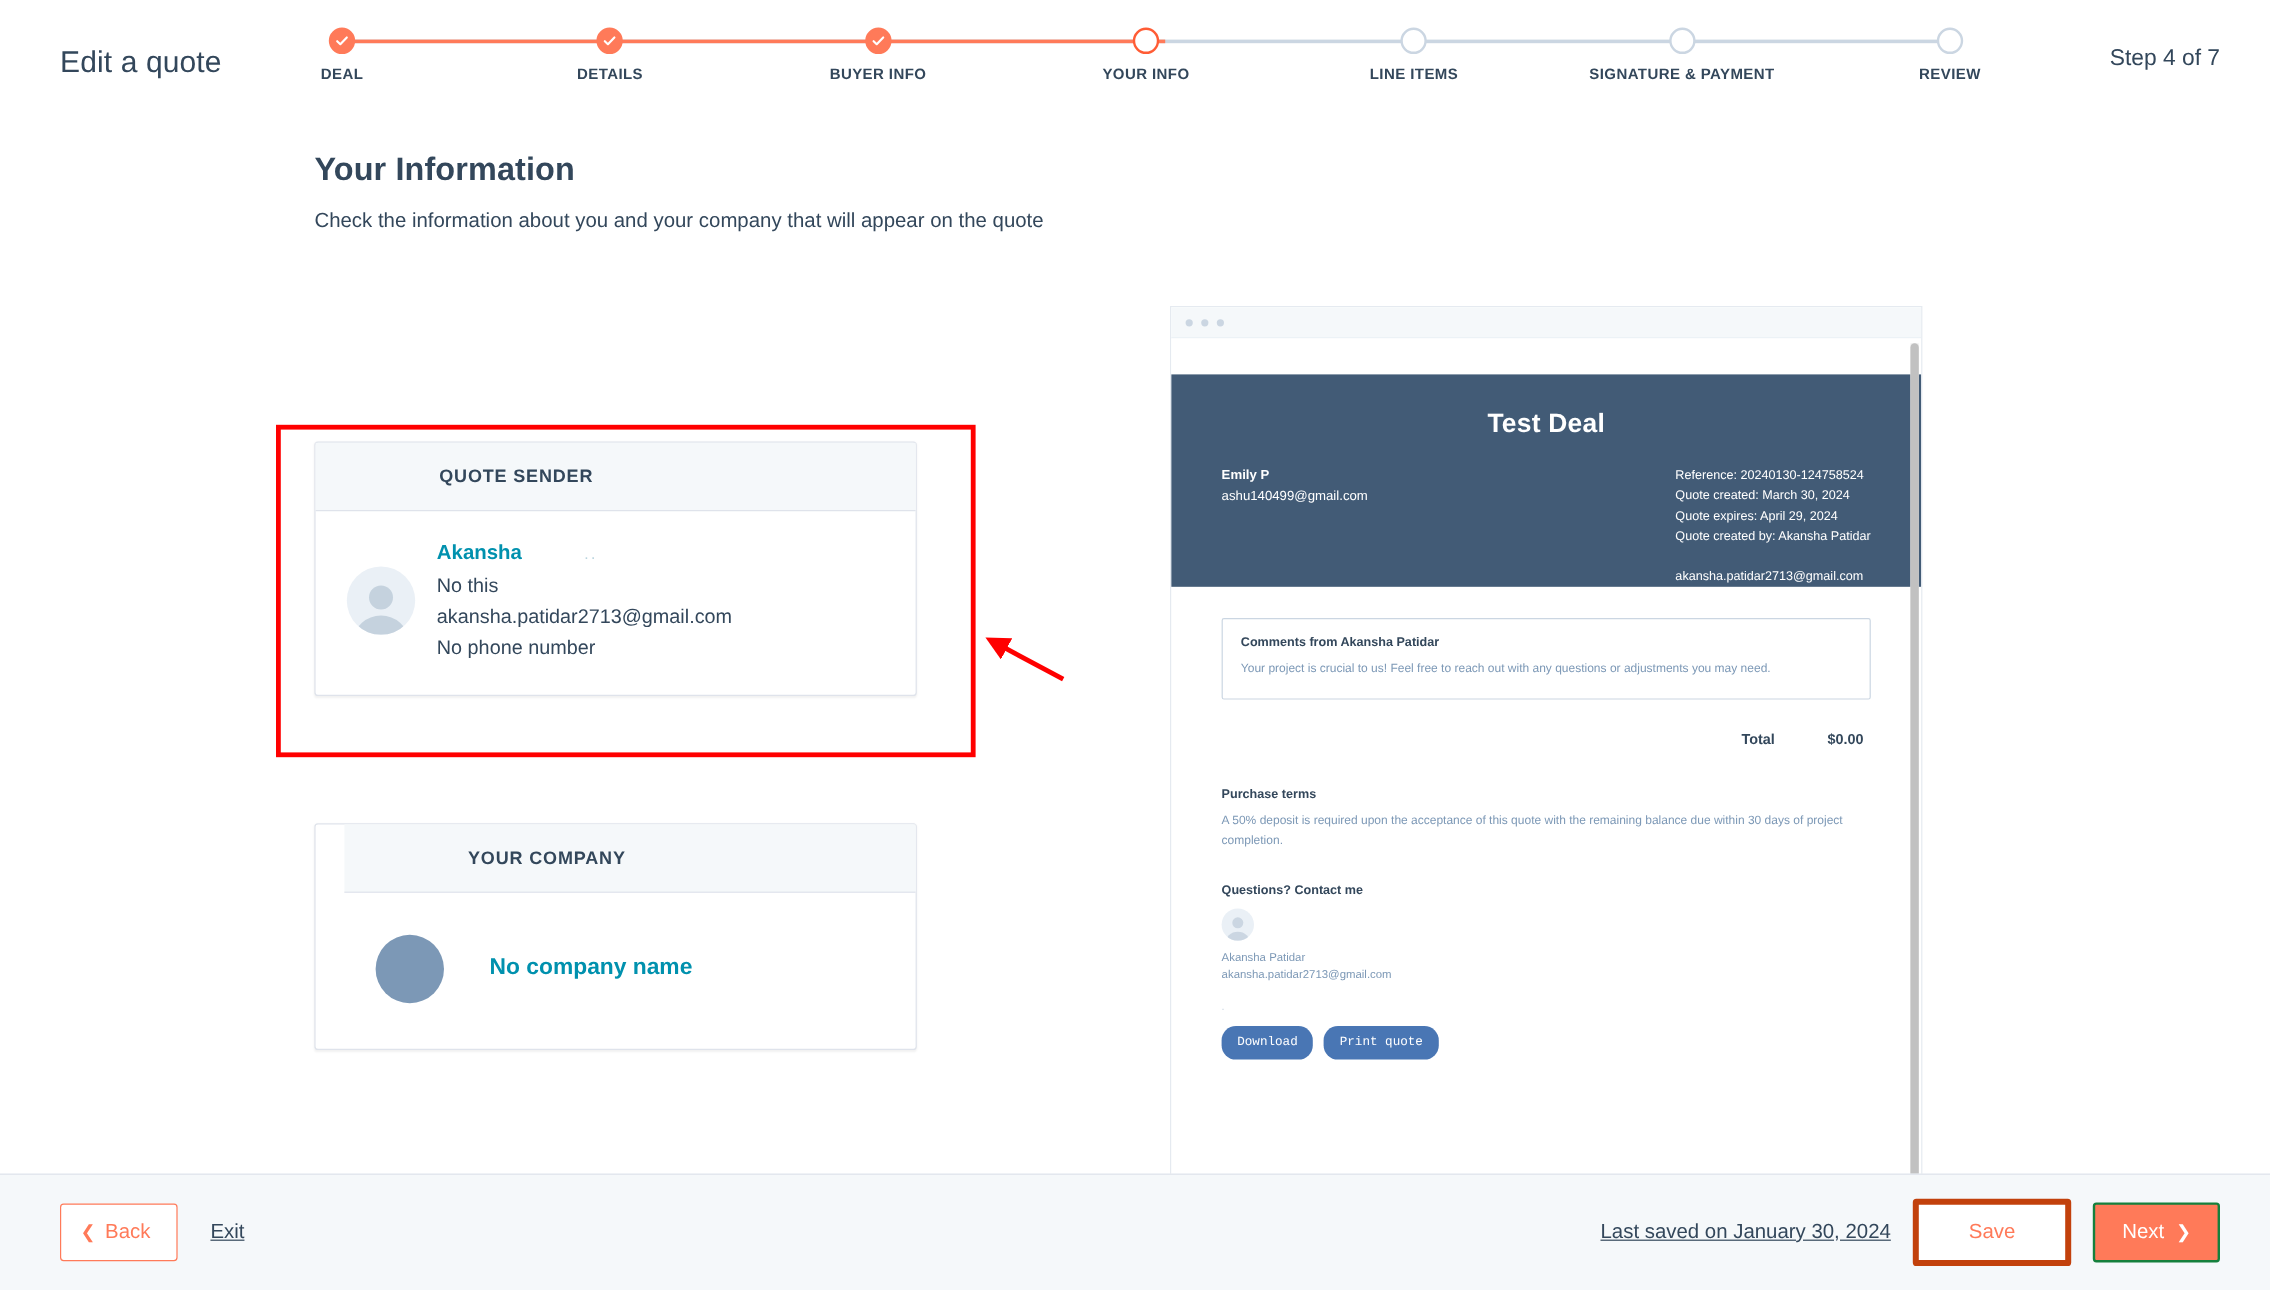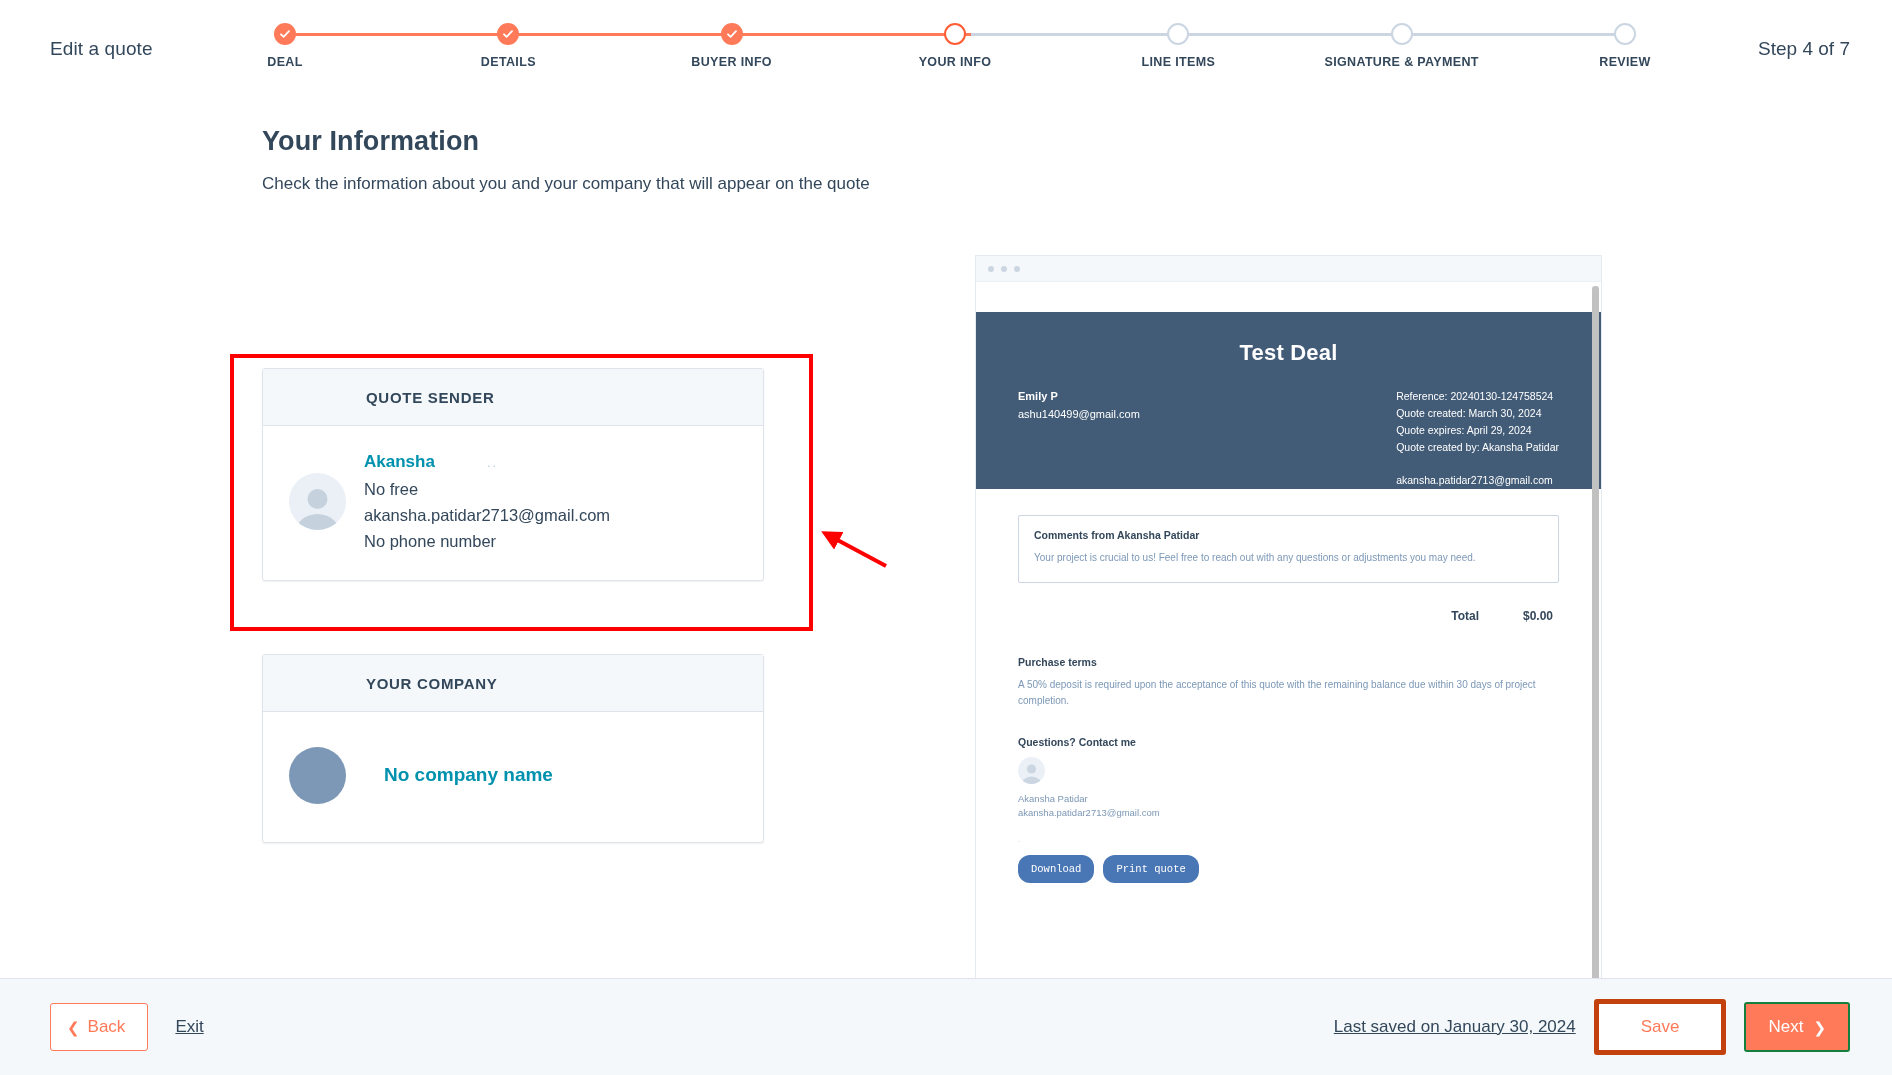--- a/index.html
+++ b/index.html
@@ -16,21 +16,21 @@
   .topbar {
     position: relative;
     height: 98px;
     width: 1892px;
     background: #ffffff;
   }
   .edit-title {
     position: absolute;
     left: 50px;
     top: 38px;
-    font-size: 19px;
+    font-size: 25px;
     color: #33475b;
     letter-spacing: .1px;
     text-align: right;
   }
   .step-count {
     position: absolute;
     right: 42px;
     top: 38px;
     font-size: 19px;
     color: #33475b;
@@ -147,21 +147,21 @@
 
   .card {
     position: absolute;
     width: 502px;
     background: #ffffff;
     border: 1px solid #dfe3eb;
     border-radius: 3px;
     box-shadow: 0 1px 2px rgba(0,0,0,.06);
   }
   .card-sender { left: 262px; top: 270px; }
-  .card-company { left: 262px; top: 556px; }
+  .card-company { left: 262px; top: 588px; padding-left: 24px; }
 
   .card-head {
     height: 57px;
     background: #f5f8fa;
     border-bottom: 1px solid #dfe3eb;
     display: flex;
     align-items: center;
     padding-left: 103px;
     font-size: 15px;
     font-weight: bold;
@@ -459,21 +459,21 @@
       <div class="avatar-person">
         <svg width="57" height="46" viewBox="0 0 57 46" aria-hidden="true">
           <circle cx="28.5" cy="15" r="10" fill="#c5d2de"></circle>
           <path d="M6 50 a22.5 20 0 0 1 45 0 z" fill="#c5d2de"></path>
         </svg>
       </div>
       <div class="sender-lines">
         <div>
           <span class="sender-name">Akansha</span><span class="sender-ghost">..</span>
         </div>
-        <div class="sender-line">No free</div>
+        <div class="sender-line">No this</div>
         <div class="sender-line">akansha.patidar2713@gmail.com</div>
         <div class="sender-line">No phone number</div>
       </div>
     </div>
   </div>
 
   <div class="card card-company">
     <div class="card-head">YOUR COMPANY</div>
     <div class="card-body">
       <div class="avatar-company"></div>

